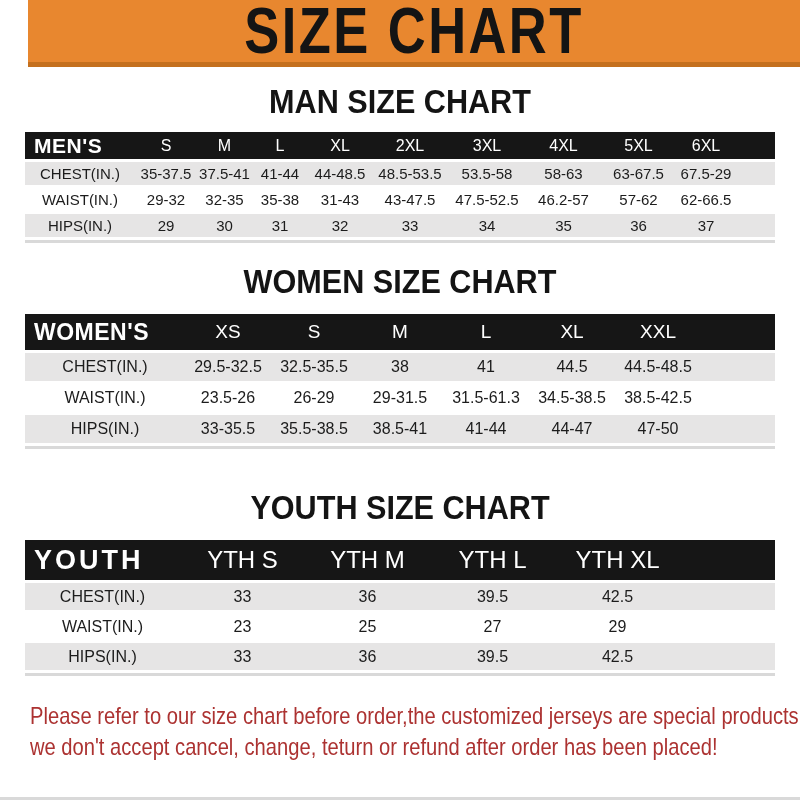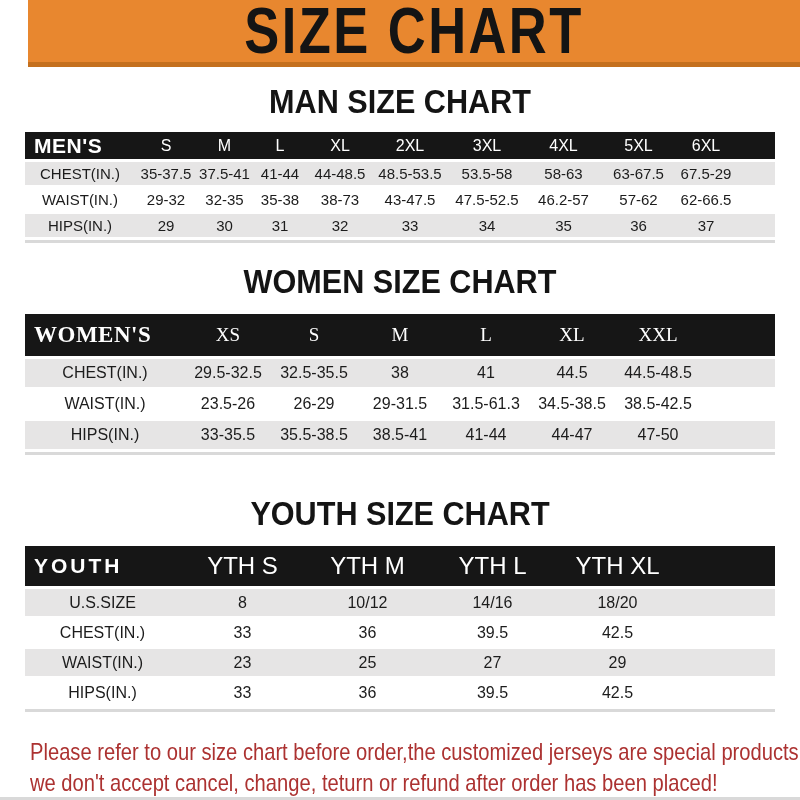--- a/index.html
+++ b/index.html
@@ -80,26 +80,26 @@
     padding: 0;
     overflow: hidden;
     white-space: nowrap;
   }
   .size-table tbody tr:nth-child(odd) td { background: var(--row-gray); }
 
   table.men th { height: 27px; font-size: 16px; }
   table.men th.corner { font-size: 21px; letter-spacing: 0.5px; }
   table.men td { height: 23px; font-size: 15px; }
 
-  table.women th { height: 42px; font-size: 19px; font-family: Liberation Serif, serif; }
+  table.women th { height: 36px; font-size: 19px; }
   table.women th.corner { font-size: 23px; letter-spacing: 0.5px; }
   table.women td { height: 28px; font-size: 16px; }
 
   table.youth th { height: 40px; font-size: 24px; }
-  table.youth th.corner { font-size: 21px; letter-spacing: 3px; }
+  table.youth th.corner { font-size: 27px; letter-spacing: 3px; }
   table.youth td { height: 27px; font-size: 16px; }
 
   
   .footer {
     margin: 24px 0 0 30px;
     color: var(--footer-red);
   }
   .footer-line {
     font-size: 24px;
     line-height: 31px;
@@ -163,21 +163,21 @@
             <td>58-63</td>
             <td>63-67.5</td>
             <td>67.5-29</td>
             <td></td>
           </tr>
           <tr>
             <td>WAIST(IN.)</td>
             <td>29-32</td>
             <td>32-35</td>
             <td>35-38</td>
-            <td>38-73</td>
+            <td>31-43</td>
             <td>43-47.5</td>
             <td>47.5-52.5</td>
             <td>46.2-57</td>
             <td>57-62</td>
             <td>62-66.5</td>
             <td></td>
           </tr>
           <tr>
             <td>HIPS(IN.)</td>
             <td>29</td>
@@ -275,28 +275,20 @@
             <th class="corner">YOUTH</th>
             <th>YTH S</th>
             <th>YTH M</th>
             <th>YTH L</th>
             <th>YTH XL</th>
             <th></th>
           </tr>
         </thead>
         <tbody>
           <tr>
-            <td>U.S.SIZE</td>
-            <td>8</td>
-            <td>10/12</td>
-            <td>14/16</td>
-            <td>18/20</td>
-            <td></td>
-          </tr>
-          <tr>
             <td>CHEST(IN.)</td>
             <td>33</td>
             <td>36</td>
             <td>39.5</td>
             <td>42.5</td>
             <td></td>
           </tr>
           <tr>
             <td>WAIST(IN.)</td>
             <td>23</td>

